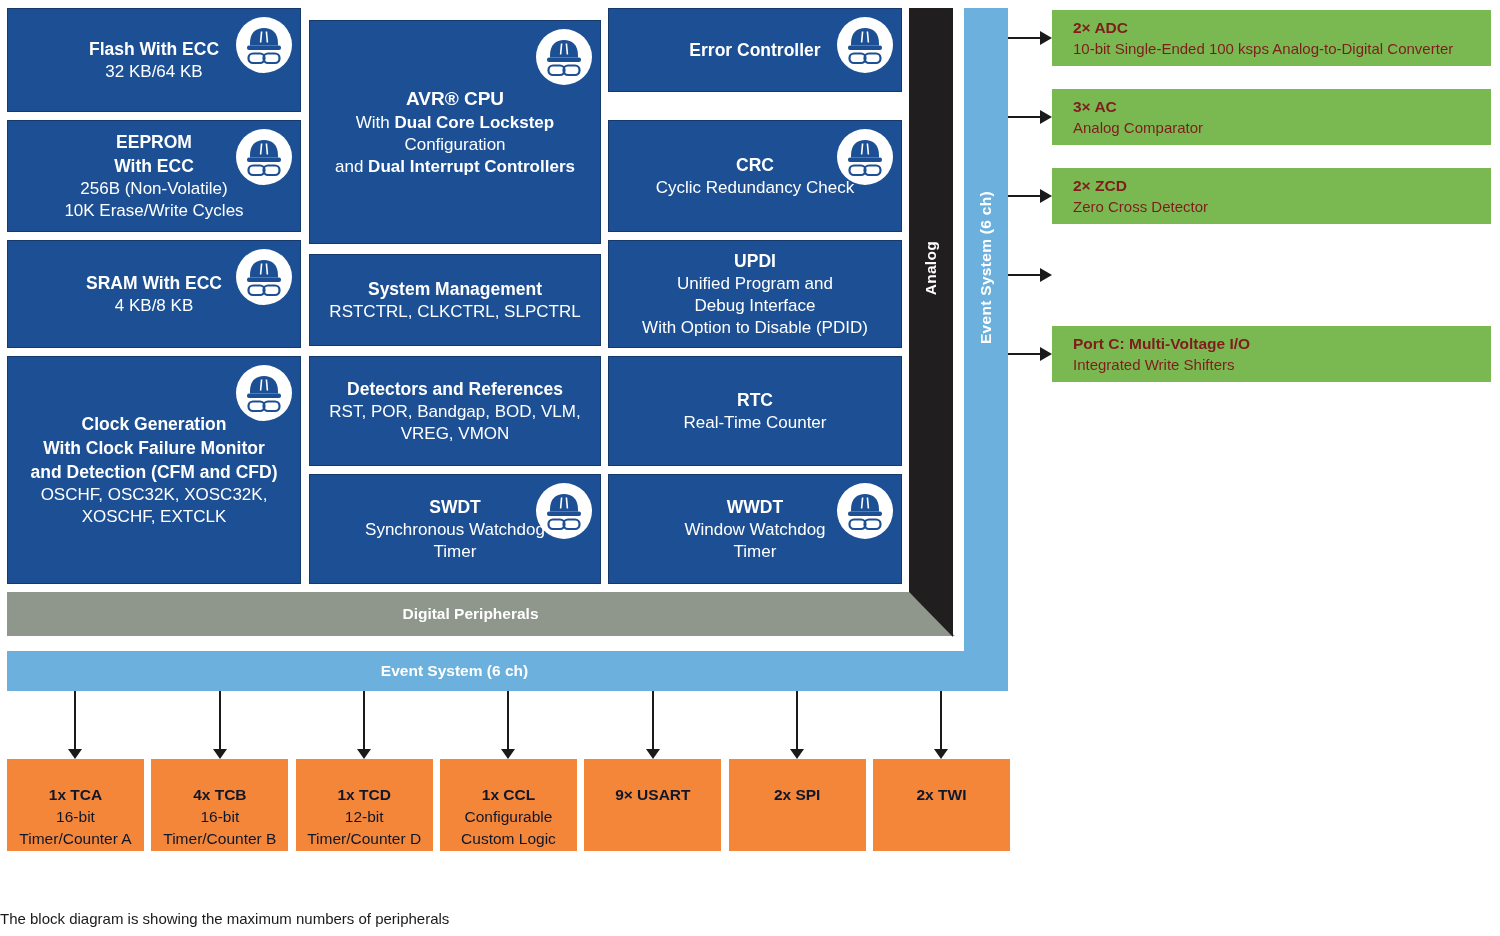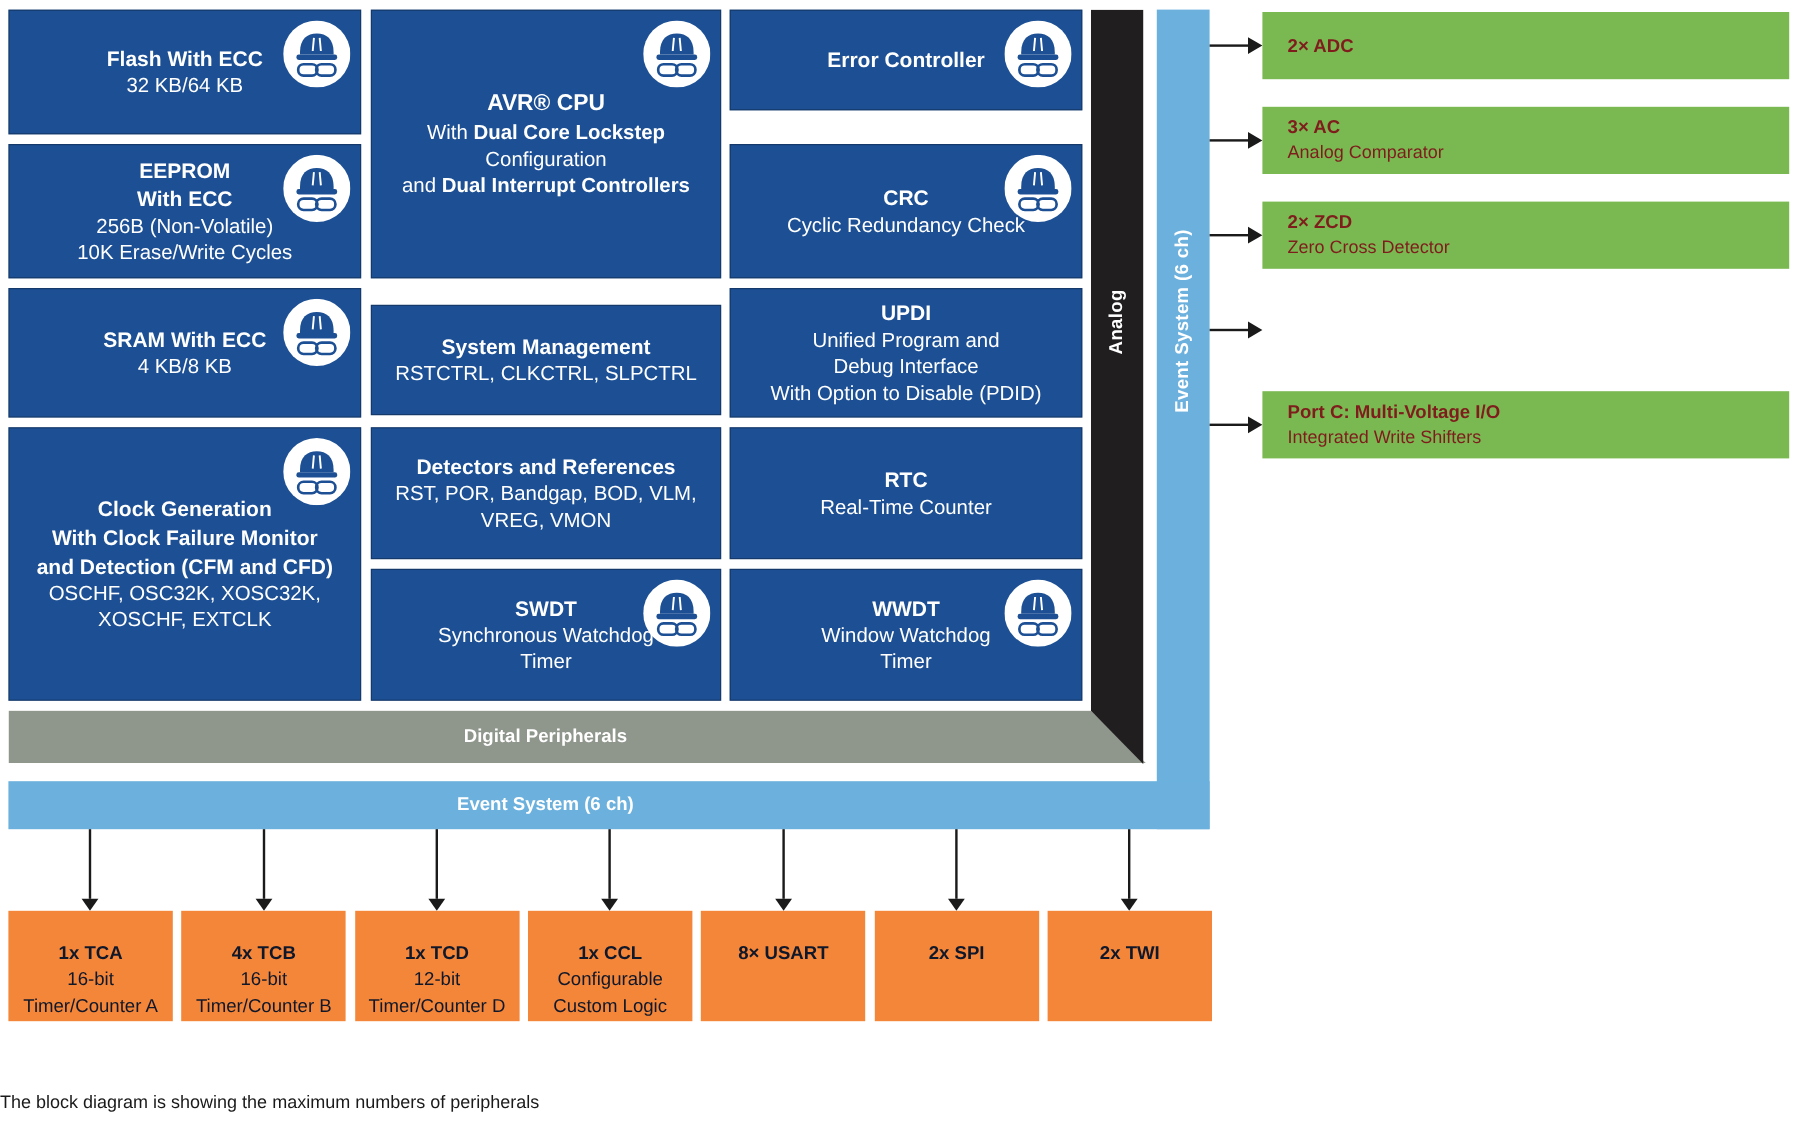--- a/index.html
+++ b/index.html
@@ -106,21 +106,21 @@
     <svg class="helmet">
         <use href="#helmet"></use>
       </svg>
     <div class="t">Clock Generation</div>
     <div class="t">With Clock Failure Monitor</div>
     <div class="t">and Detection (CFM and CFD)</div>
     <div class="s">OSCHF, OSC32K, XOSC32K,</div>
     <div class="s">XOSCHF, EXTCLK</div>
   </div>
 
-  <div class="blk" style="left:309px;top:8px;width:292px;height:224px">
+  <div class="blk" style="left:309px;top:20px;width:292px;height:224px">
     <svg class="helmet">
         <use href="#helmet"></use>
       </svg>
     <div class="t big">AVR® CPU</div>
     <div class="s"><span>With </span><span class="b">Dual Core Lockstep</span><span> Configuration</span></div>
     <div class="s"><span>and </span><span class="b">Dual Interrupt Controllers</span></div>
   </div>
 
   <div class="blk" style="left:309px;top:254px;width:292px;height:92px">
     <div class="t">System Management</div>
@@ -172,21 +172,21 @@
   <div class="blk" style="left:608px;top:474px;width:294px;height:110px">
     <svg class="helmet">
         <use href="#helmet"></use>
       </svg>
     <div class="t">WWDT</div>
     <div class="s">Window Watchdog</div>
     <div class="s">Timer</div>
   </div>
 
   <div class="bar-gray">
-    <div class="vwrap" style="height:44px;width:895px;">
+    <div class="vwrap" style="height:44px;width:895px;margin-left:16px;">
       <span class="bar-label">Digital Peripherals</span>
     </div>
   </div>
 
   <div class="bar-black">
     <div class="vwrap">
       <span class="vtext">Analog</span>
     </div>
   </div>
 
@@ -218,20 +218,21 @@
       <div class="shaft"></div>
       <div class="head"></div>
     </div>
   <div class="arr-r" style="top:347px">
       <div class="shaft"></div>
       <div class="head"></div>
     </div>
 
   <div class="gbox" style="top:10px">
     <div class="gt">2× ADC</div>
+    <div>10-bit Single-Ended 100 ksps Analog-to-Digital Converter</div>
   </div>
   <div class="gbox" style="top:89px">
     <div class="gt">3× AC</div>
     <div>Analog Comparator</div>
   </div>
   <div class="gbox" style="top:168px">
     <div class="gt">2× ZCD</div>
     <div>Zero Cross Detector</div>
   </div>
   <div class="gbox" style="top:326px">
@@ -283,21 +284,21 @@
       <div class="ot">1x TCD</div>
       <div>12-bit</div>
       <div>Timer/Counter D</div>
     </div>
     <div class="obox">
       <div class="ot">1x CCL</div>
       <div>Configurable</div>
       <div>Custom Logic</div>
     </div>
     <div class="obox">
-      <div class="ot">8× USART</div>
+      <div class="ot">9× USART</div>
     </div>
     <div class="obox">
       <div class="ot">2x SPI</div>
     </div>
     <div class="obox">
       <div class="ot">2x TWI</div>
     </div>
   </div>
 
   <div class="caption">The block diagram is showing the maximum numbers of peripherals</div>

